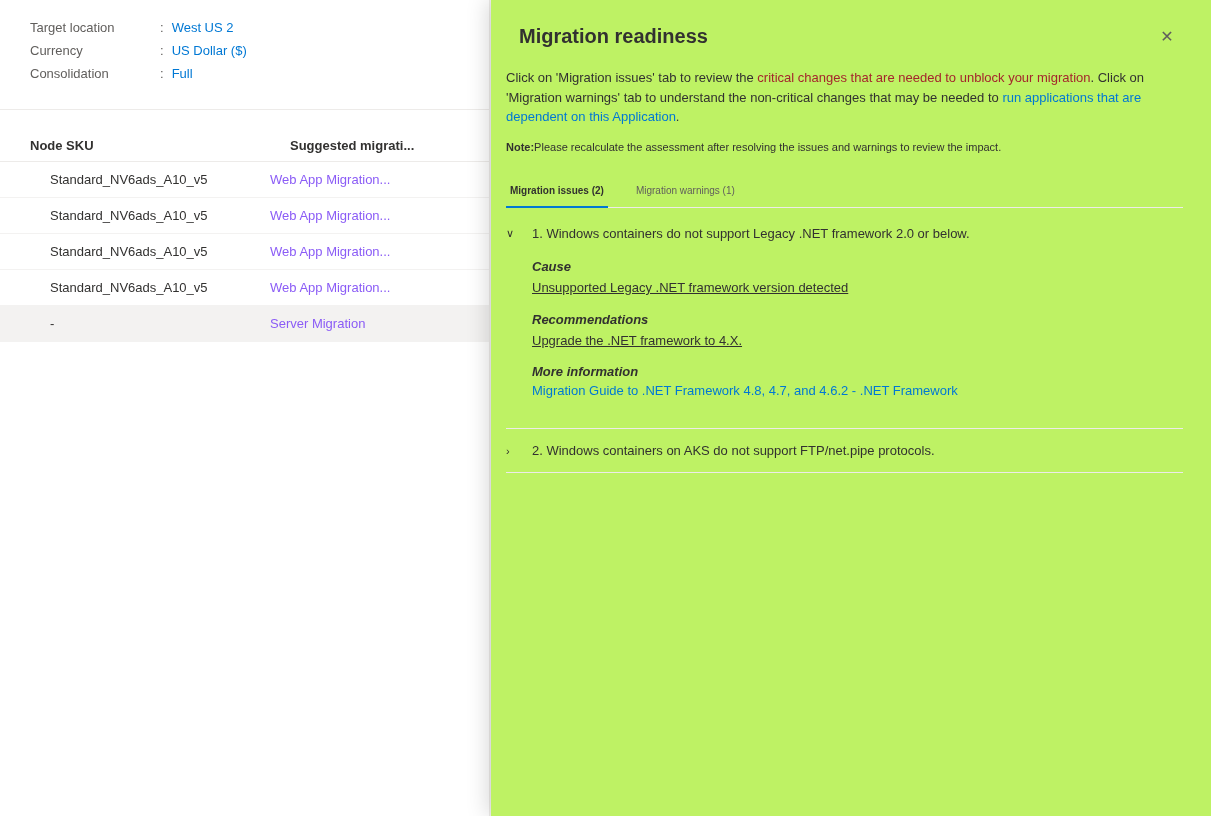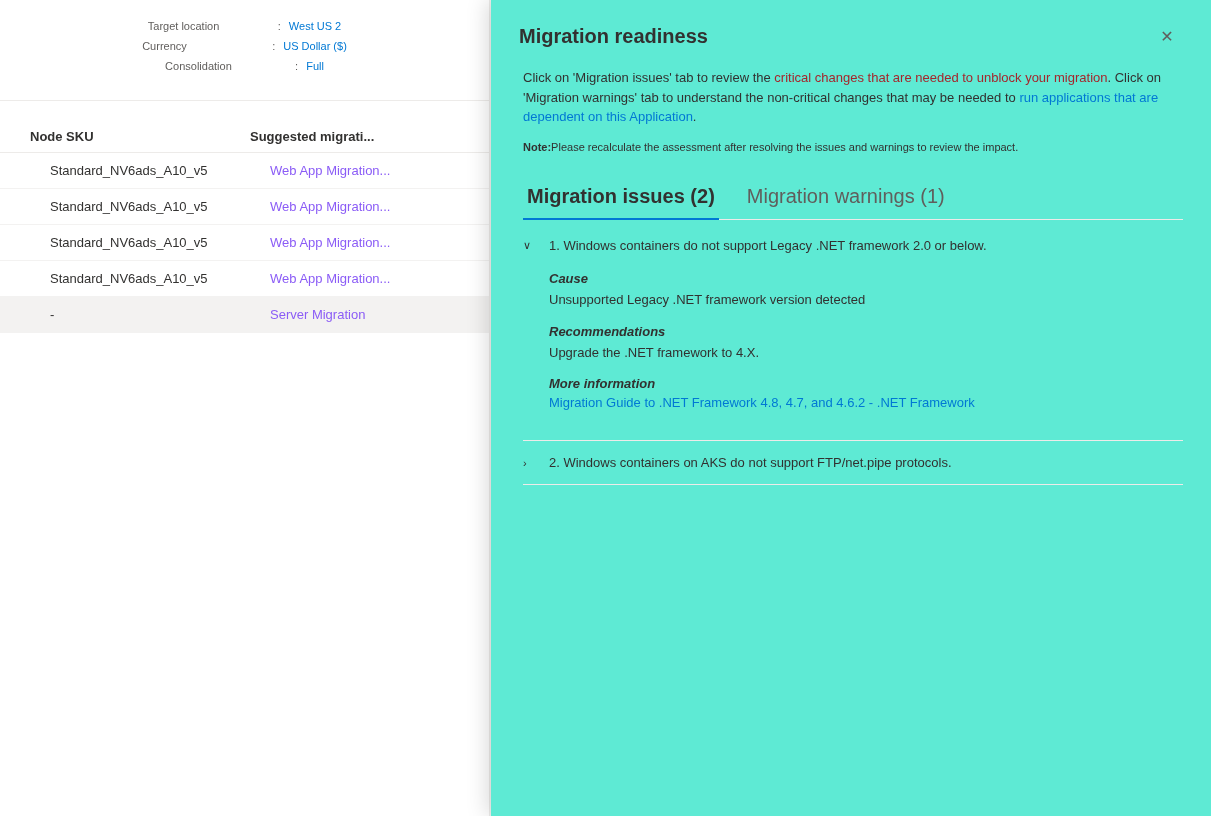--- a/index.html
+++ b/index.html
@@ -27,22 +27,21 @@
     }
 
     .info-section {
       padding: 20px 30px;
       border-bottom: 1px solid #edebe9;
     }
 
     .info-row {
       display: flex;
       margin-bottom: 8px;
-      font-size: 11px;
-      justify-content: center;
+      font-size: 13px;
     }
 
     .info-label {
       color: #605e5c;
       width: 130px;
       flex-shrink: 0;
     }
 
     .info-sep {
       color: #605e5c;
@@ -58,20 +57,21 @@
       padding: 20px 0;
     }
 
     .table-header {
       display: flex;
       padding: 8px 30px;
       border-bottom: 1px solid #edebe9;
       font-weight: 600;
       font-size: 13px;
       color: #323130;
+      gap: 40px;
     }
 
     .col-sku { width: 220px; }
     .col-migration { flex: 1; }
 
     .table-row {
       display: flex;
       padding: 10px 30px;
       border-bottom: 1px solid #f3f2f1;
       align-items: center;
@@ -92,21 +92,21 @@
       cursor: pointer;
     }
 
     
     .right-panel {
       position: absolute;
       right: 0;
       top: 0;
       width: 720px;
       height: 816px;
-      background: #5eead4;
+      background: #bef264;
       box-shadow: -4px 0 20px rgba(0,0,0,0.15);
       display: flex;
       flex-direction: column;
       justify-content: center;
     }
 
     .dialog-header {
       display: flex;
       align-items: center;
       justify-content: space-between;
@@ -130,21 +130,21 @@
       color: #605e5c;
       font-size: 16px;
       border: none;
       background: none;
       border-radius: 2px;
     }
 
     .dialog-content {
       flex: 1;
       overflow-y: auto;
-      padding: 0 28px 28px 32px;
+      padding: 0 28px 28px 15px;
     }
 
     .intro-text {
       font-size: 13px;
       color: #323130;
       line-height: 1.5;
       margin-bottom: 12px;
     }
 
     .intro-text .link-red {
@@ -170,21 +170,21 @@
     .tabs {
       display: flex;
       border-bottom: 1px solid #edebe9;
       margin-bottom: 0;
     }
 
     .tab {
       padding: 10px 4px;
       margin-right: 24px;
       cursor: pointer;
-      font-size: 20px;
+      font-size: 10px;
       color: #605e5c;
       border-bottom: 2px solid transparent;
       margin-bottom: -1px;
     }
 
     .tab.active {
       color: #323130;
       font-weight: 600;
       border-bottom: 2px solid #0078d4;
     }
@@ -233,20 +233,21 @@
       font-size: 13px;
       color: #323130;
       margin-bottom: 4px;
       font-style: italic;
     }
 
     .issue-section-text {
       font-size: 13px;
       color: #323130;
       line-height: 1.5;
+      text-decoration: underline;
     }
 
     .issue-link {
       color: #0078d4;
       text-decoration: none;
       font-size: 13px;
     }
   </style>
 </head>
 <body>

